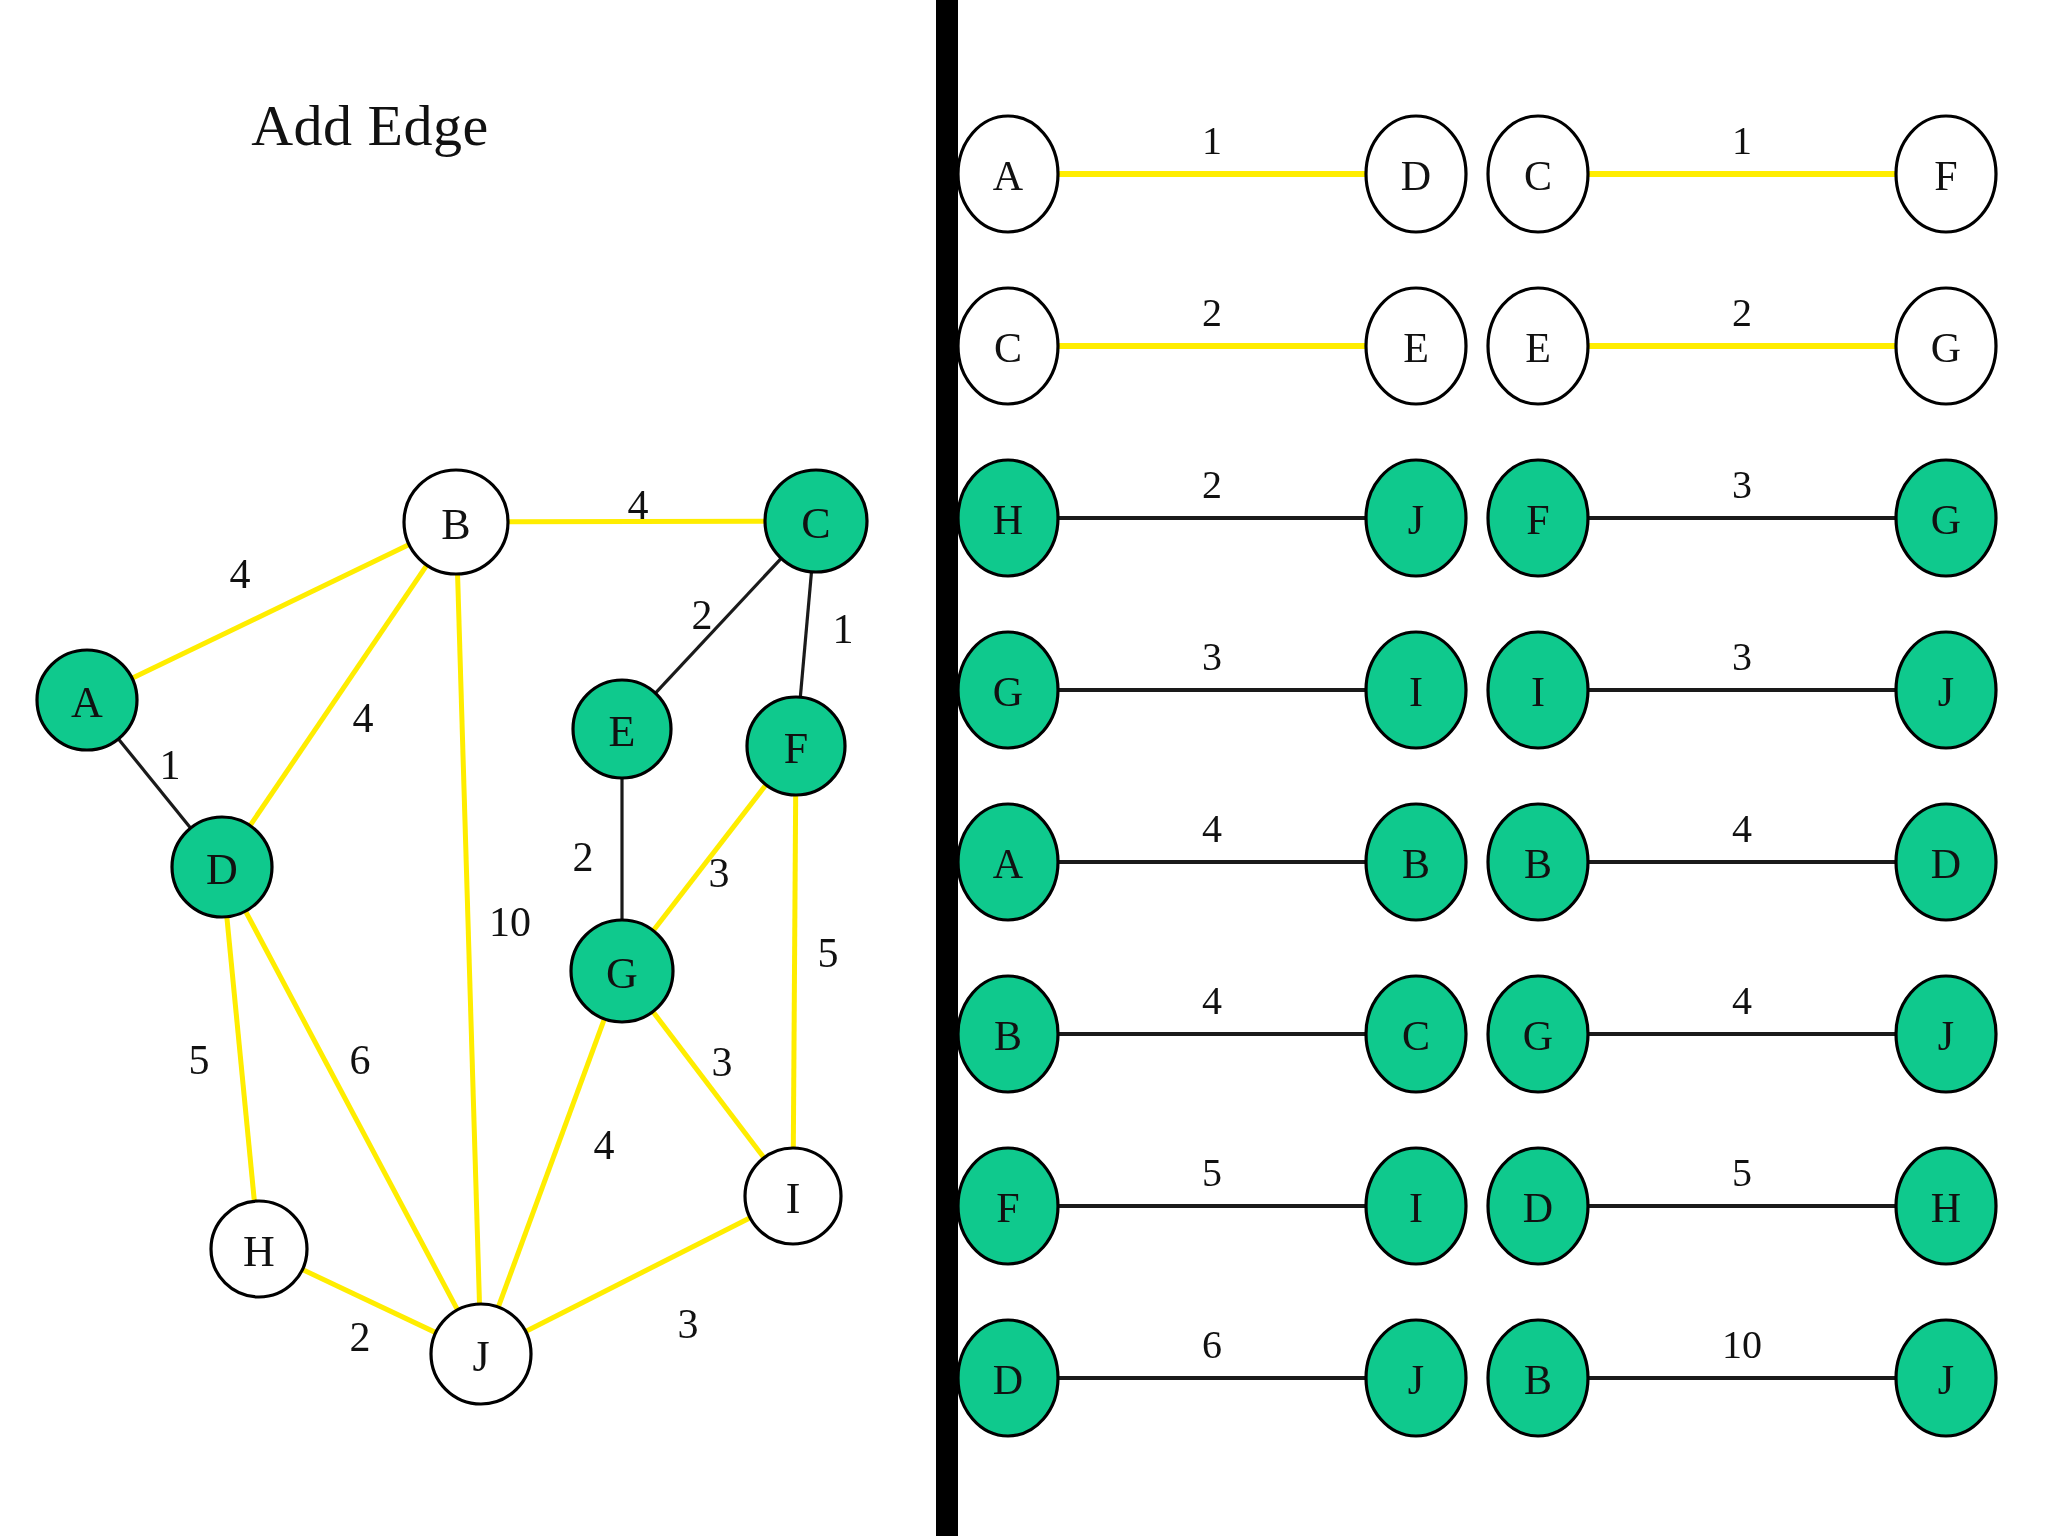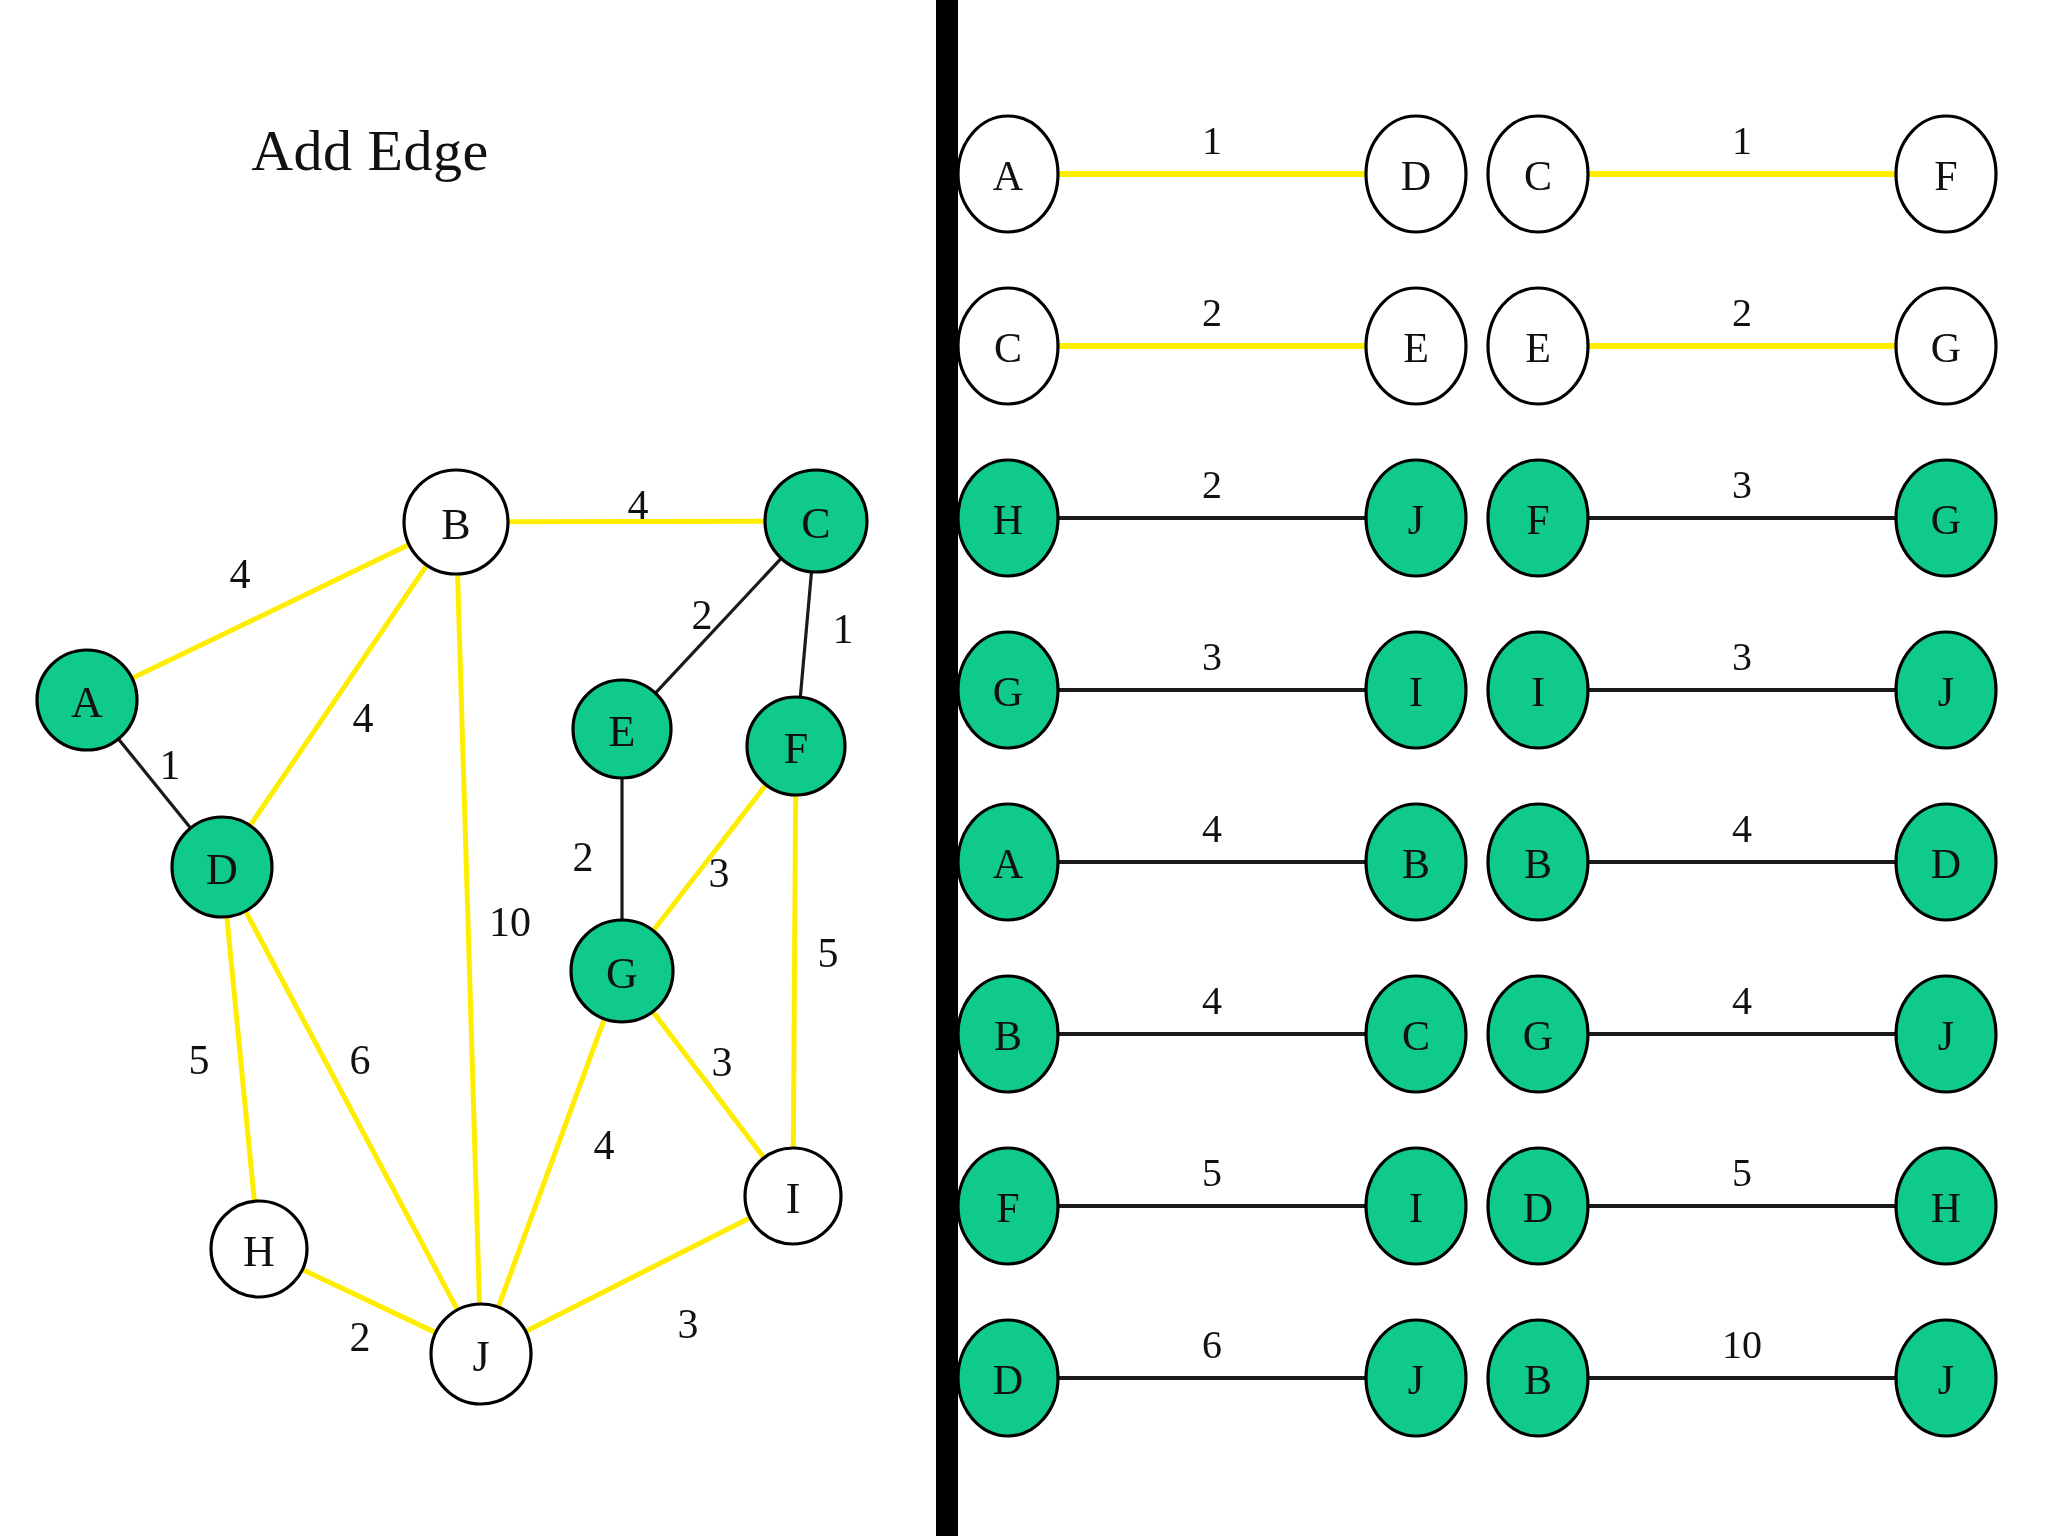--- a/index.html
+++ b/index.html
@@ -11,21 +11,20 @@
     position:relative;
   }
   #root{position:absolute;inset:0;}
 
   
   #left-panel{position:absolute;left:0;top:0;width:936px;height:1536px;background:#fff;}
   #graph-title{
     position:absolute;left:0;top:92px;width:740px;
     text-align:center;font-size:58px;color:#111;letter-spacing:.5px;
     font-family:"Liberation Serif", serif;
-    margin-top:25px;
   }
   #graph-svg{position:absolute;left:0;top:0;width:936px;height:1536px;}
 
   
   #divider{position:absolute;left:936px;top:0;width:22px;height:1536px;background:#000;}
 
   
   #right-panel{position:absolute;left:958px;top:0;width:1090px;height:1536px;background:#fff;}
   #edges-svg{position:absolute;left:0;top:0;width:1090px;height:1536px;}
 

